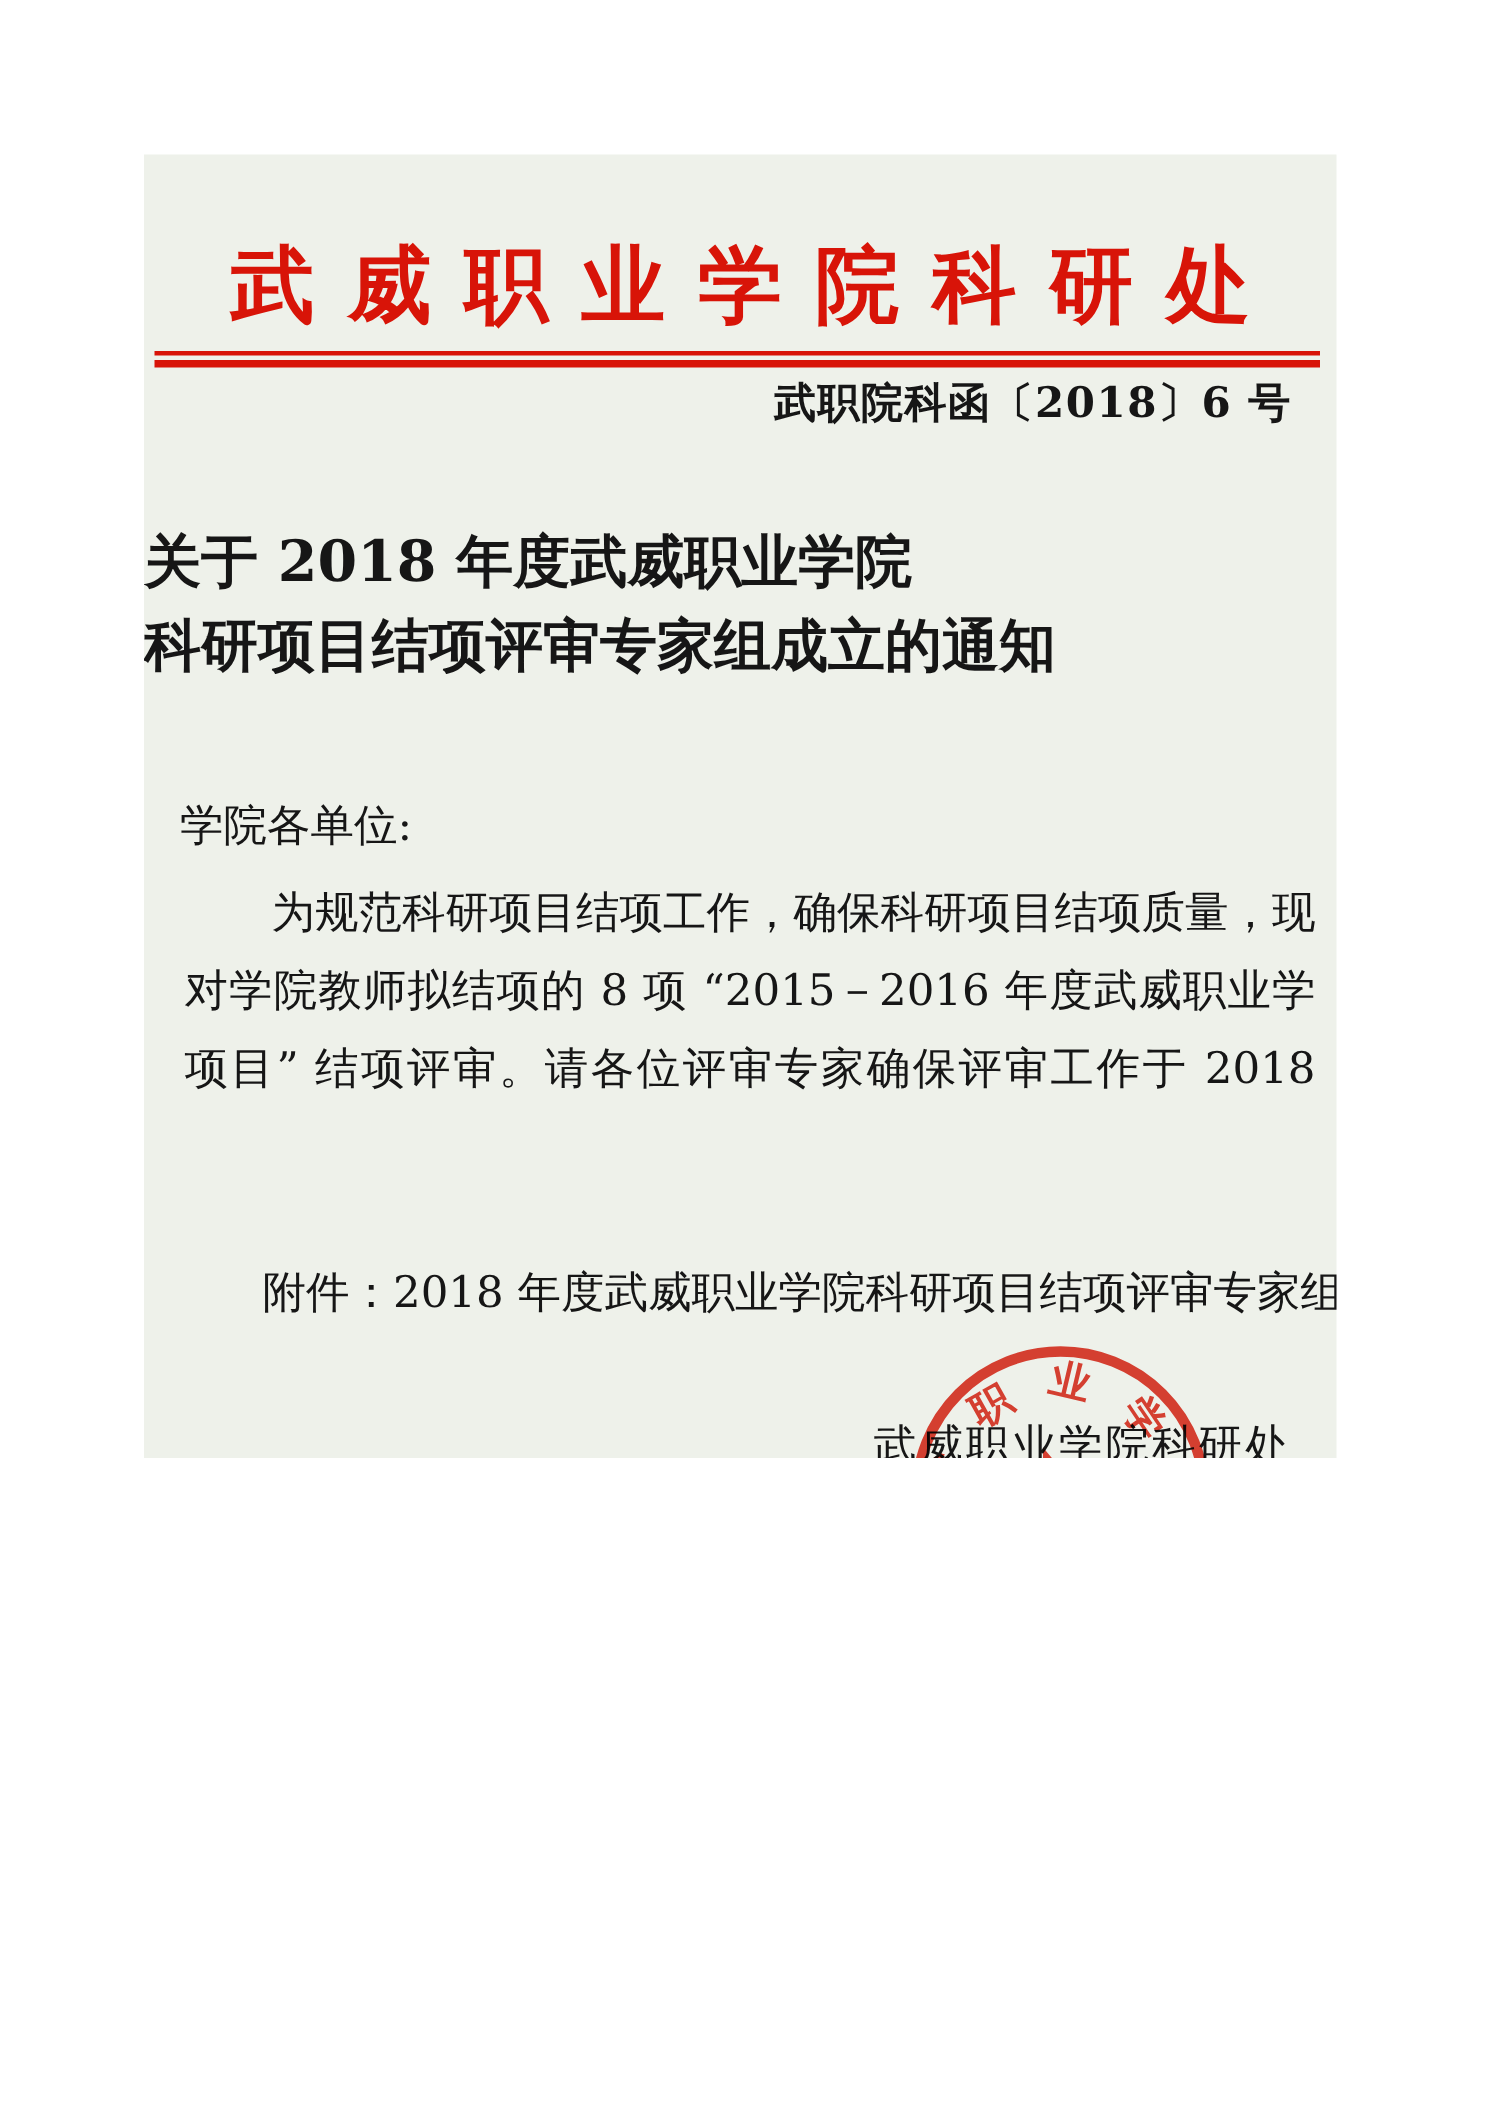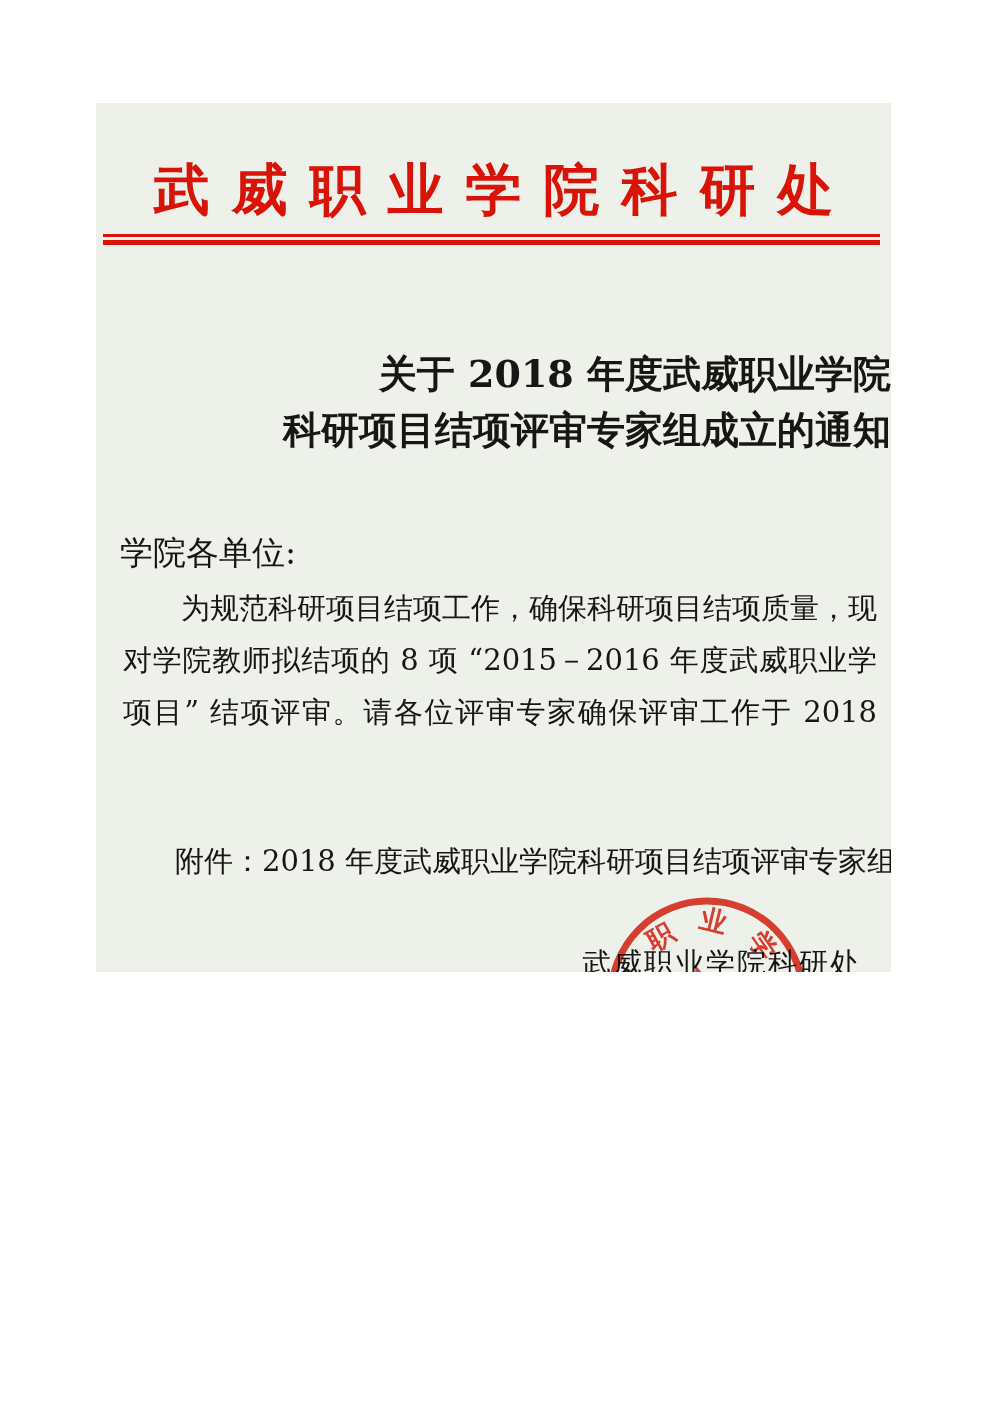--- a/index.html
+++ b/index.html
@@ -23,24 +23,24 @@
     letter-spacing:22px;padding-left:22px;box-sizing:border-box;white-space:nowrap;
   }
   .rule-top{position:absolute;left:7px;top:131px;width:777px;}
   .rule-top .thin{height:3px;background:var(--accent-red);}
   .rule-top .gap{height:3px;}
   .rule-top .thick{height:5px;background:var(--accent-red);}
   .doc-number{
     position:absolute;top:147px;left:420px;font-size:28px;font-weight:bold;letter-spacing:1px;white-space:nowrap;
   }
   .notice-title{
-    position:absolute;top:243px;left:0;width:100%;text-align:right;
+    position:absolute;top:243px;left:0;width:100%;text-align:left;
     font-size:38px;font-weight:bold;line-height:56px;
   }
-  .salutation{position:absolute;left:24px;top:428px;font-size:33px;}
+  .salutation{position:absolute;left:24px;top:428px;font-size:29px;}
   .body-block{position:absolute;left:27px;top:479px;width:754px;font-size:29px;}
   .body-line{height:52px;line-height:52px;text-align:justify;text-align-last:justify;overflow:hidden;}
   .body-line.first{text-indent:58px;}
   .body-line.last{text-align-last:left;}
   .attachment{position:absolute;left:79px;top:739px;font-size:29px;white-space:nowrap;}
   .signature{position:absolute;left:486px;top:841px;font-size:29px;letter-spacing:2px;white-space:nowrap;}
   .sign-date{position:absolute;left:472px;top:895px;font-size:39px;letter-spacing:3px;white-space:nowrap;}
   .seal{
     position:absolute;left:494px;top:777px;width:234px;height:234px;
     mix-blend-mode:multiply;opacity:.93;
@@ -62,20 +62,21 @@
 <div class="paper">
 
   <div class="letterhead">武威职业学院科研处</div>
 
   <div class="rule-top">
     <div class="thin"></div>
     <div class="gap"></div>
     <div class="thick"></div>
   </div>
 
+  <div class="doc-number">武职院科函〔2018〕6 号</div>
 
   <div class="notice-title">
     <div>关于 2018 年度武威职业学院</div>
     <div>科研项目结项评审专家组成立的通知</div>
   </div>
 
   <div class="salutation">学院各单位:</div>
 
   <div class="body-block">
     <div class="body-line first">为规范科研项目结项工作，确保科研项目结项质量，现组织</div>

